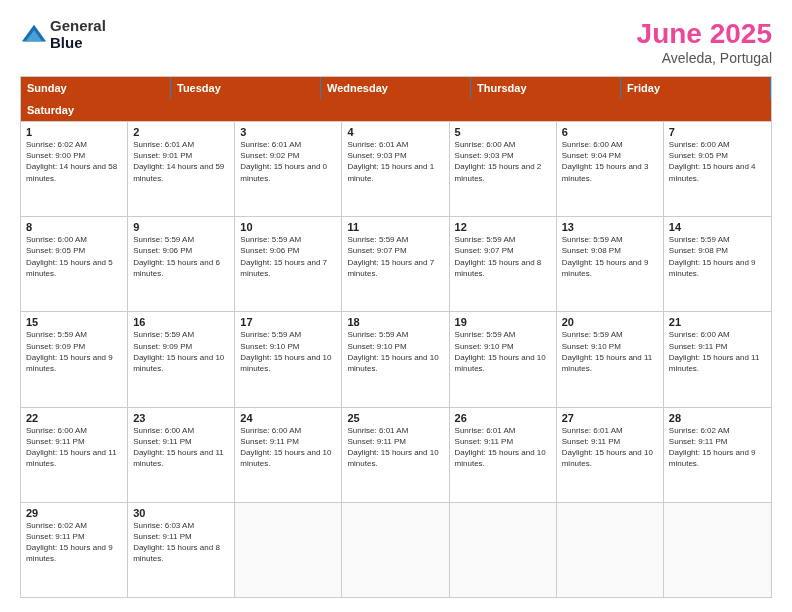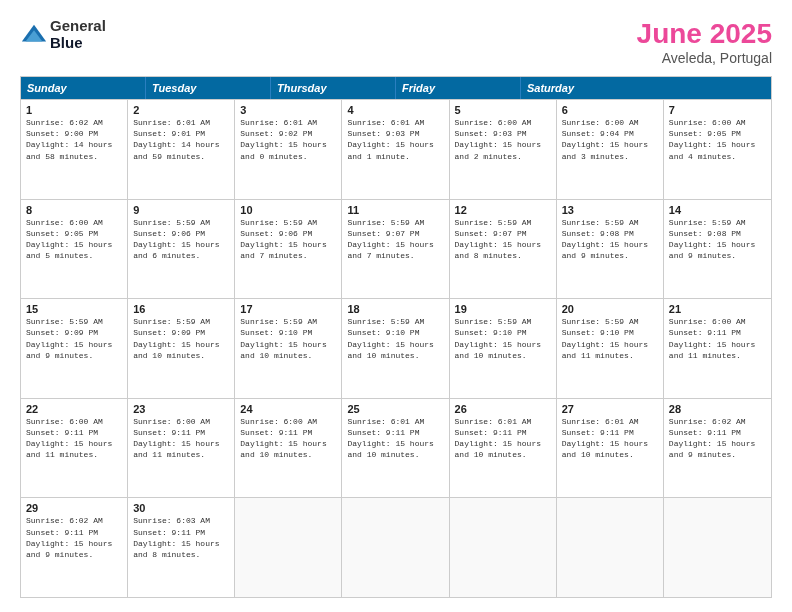--- a/index.html
+++ b/index.html
@@ -61,23 +61,22 @@
       color: #555;
     }
     .calendar {
       flex: 1;
       display: flex;
       flex-direction: column;
       border: 1px solid #ccc;
     }
     .cal-header-row {
       display: grid;
-      grid-template-columns: repeat(6, 1fr);
-      background: #0369a1;
-      font-style: italic;
+      grid-template-columns: repeat(5, 1fr);
+      background: #c2410c;
     }
     .cal-header-cell {
       color: #fff;
       font-size: 11px;
       font-weight: bold;
       padding: 5px 6px;
       text-align: left;
       border-right: 1px solid #2a7fc0;
     }
     .cal-header-cell:last-child { border-right: none; }
@@ -107,21 +106,20 @@
       font-size: 11px;
       font-weight: bold;
       color: #222;
       display: block;
       margin-bottom: 1px;
     }
     .cal-cell-text {
       font-size: 8px;
       line-height: 1.4;
       color: #333;
-      font-family: Liberation Mono, monospace;
     }
   </style>
 </head>
 <body>
 
 <div class="page">
   <div class="header">
     <div class="logo">
       <svg class="logo-icon" viewBox="0 0 30 30">
         <polygon points="15,4 28,22 2,22" fill="#1a6faf"></polygon>
@@ -135,20 +133,21 @@
     <div class="title-block">
       <div class="title-month">June 2025</div>
       <div class="title-location">Aveleda, Portugal</div>
     </div>
   </div>
 
   <div class="calendar">
     <div class="cal-header-row">
       <div class="cal-header-cell">Sunday</div>
       <div class="cal-header-cell">Tuesday</div>
+      <div class="cal-header-cell">Wednesday</div>
       <div class="cal-header-cell">Thursday</div>
       <div class="cal-header-cell">Friday</div>
       <div class="cal-header-cell">Saturday</div>
     </div>
     <div class="cal-body">
 
       <div class="cal-week">
         <div class="cal-cell">
           <span class="cal-day-num">1</span>
           <div class="cal-cell-text">

